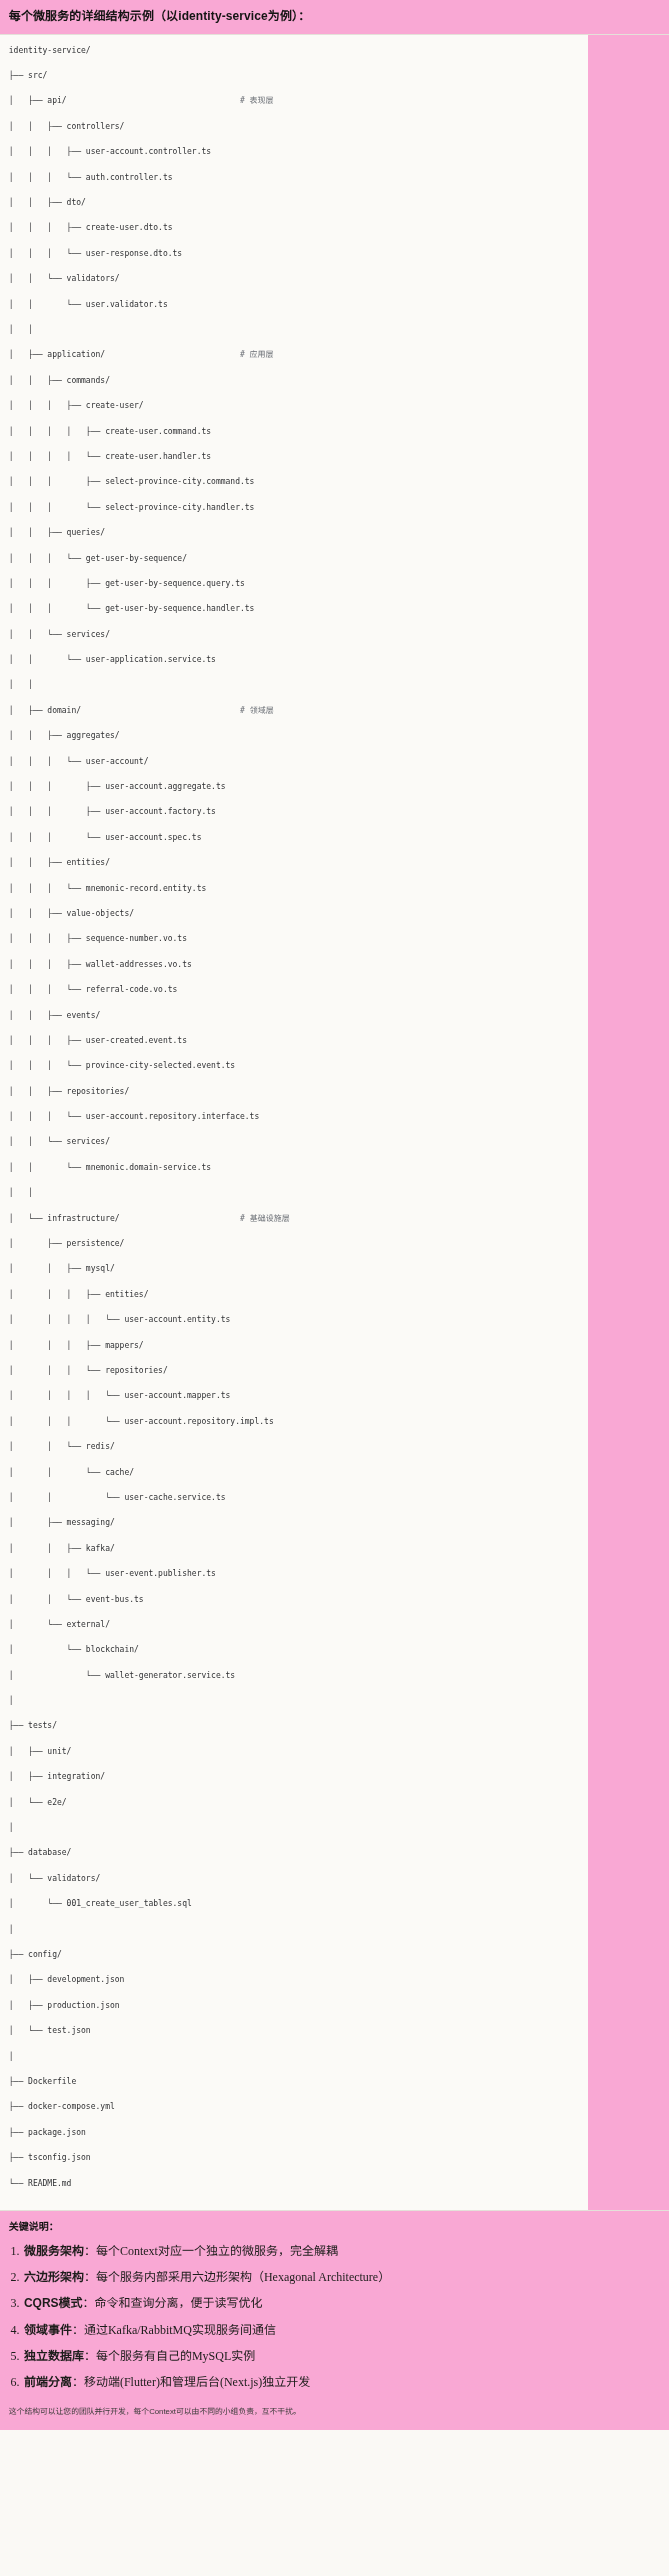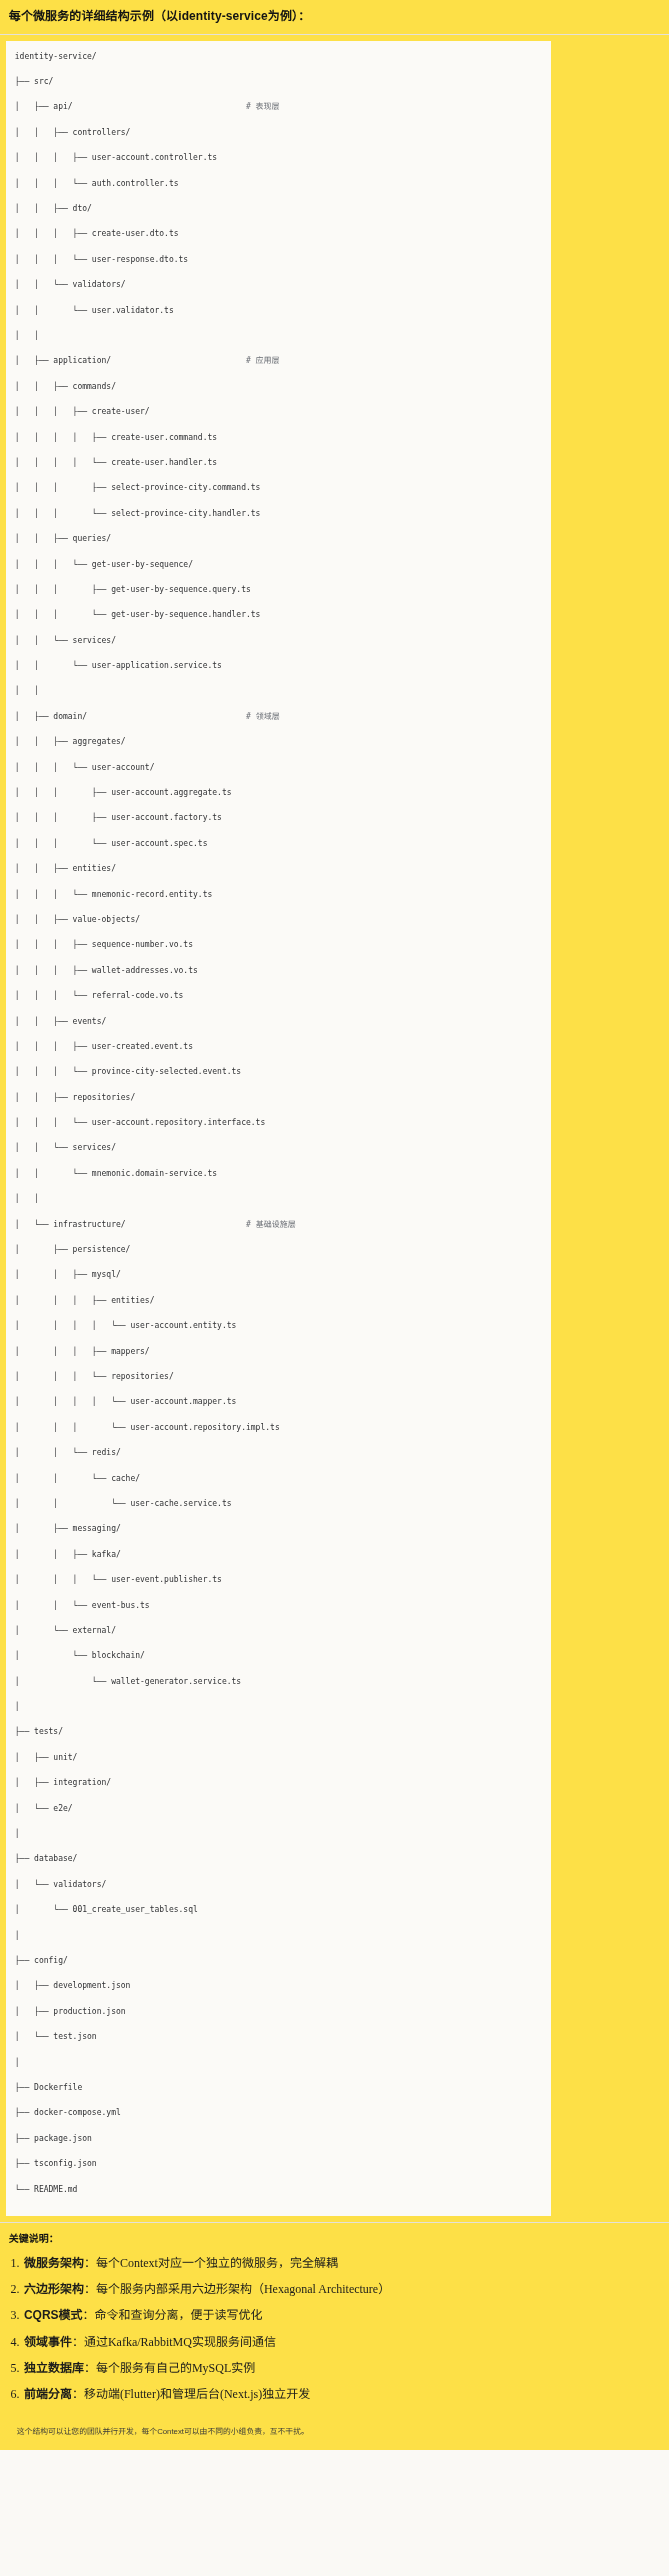--- a/index.html
+++ b/index.html
@@ -9,21 +9,21 @@
   }
   body {
     width: 669px;
     font-family: "Liberation Serif", "DejaVu Serif", serif;
     color: #1d1d1b;
     -webkit-font-smoothing: antialiased;
   }
   .page {
     width: 669px;
     box-sizing: border-box;
-    background: #fde047;
+    background: #f9a8d4;
   }
 
   
   .doc-heading {
     font-family: "Liberation Sans", "DejaVu Sans", sans-serif;
     font-weight: bold;
     font-size: 12px;
     line-height: 1.4;
     color: #141413;
     padding: 8.1px 8.8px 8.8px 8.8px;
@@ -33,23 +33,23 @@
   .hr-top {
     border: none;
     border-top: 0.6px solid #e4e1d9;
     margin: 0;
   }
 
   
   .code-block {
     background: #fbfaf7;
     padding: 10px 8.8px 7.5px 8.8px;
-    margin: 6px;
+    margin: 0;
     box-sizing: border-box;
-    width: 545px;
+    width: 588px;
   }
   .tree {
     font-family: "DejaVu Sans Mono", "Liberation Mono", monospace;
     font-size: 8px;
     line-height: 12.7px;
     color: #2f3033;
     white-space: pre;
     margin: 0;
     letter-spacing: 0px;
   }
@@ -98,21 +98,21 @@
   }
   .k-desc {
     font-family: "Liberation Serif", "DejaVu Serif", serif;
   }
   .closing {
     font-family: "Liberation Sans", "DejaVu Sans", sans-serif;
     font-size: 7.8px;
     color: #3a3a38;
     padding: 8.8px 8.8px 11.3px 8.8px;
     line-height: 1.6;
-    margin: 8px;
+    margin: 0;
   }
 </style>
 </head>
 <body>
 
 <div class="page">
 
   <h2 class="doc-heading">每个微服务的详细结构示例（以identity-service为例）：</h2>
   <hr class="hr-top">
 

